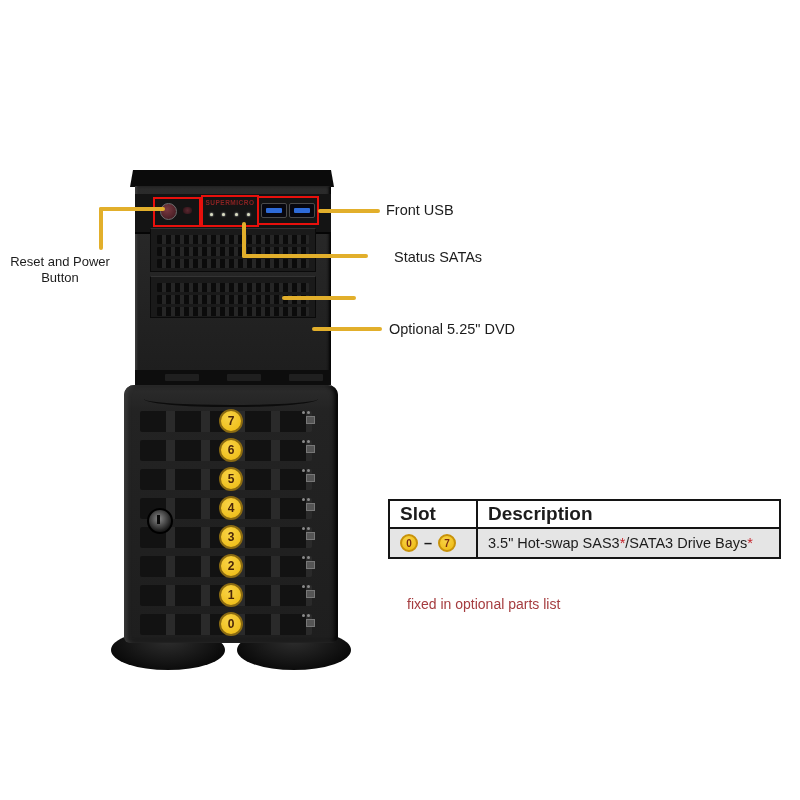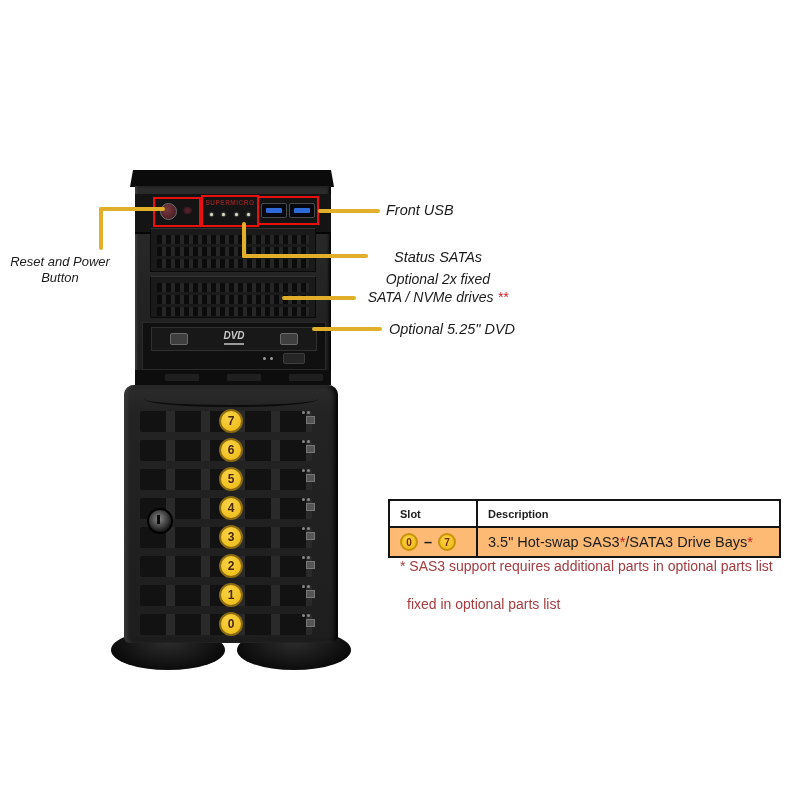--- a/index.html
+++ b/index.html
@@ -78,33 +78,33 @@
   
   .cline{position:absolute;background:#e2af2b;border-radius:2px;z-index:5;}
   .line-reset-h{left:99px;top:207px;width:66px;height:4px;}
   .line-reset-v{left:99px;top:207px;width:4px;height:43px;}
   .line-usb{left:318px;top:209px;width:62px;height:4px;}
   .line-status-v{left:242px;top:222px;width:4px;height:36px;}
   .line-status-h{left:242px;top:254px;width:126px;height:4px;}
   .line-sata{left:282px;top:296px;width:74px;height:4px;}
   .line-dvd{left:312px;top:327px;width:70px;height:4px;}
 
-  .clabel{position:absolute;font-size:14.5px;color:#1c1c1c;z-index:5;white-space:nowrap;font-style:italic;}
+  .clabel{position:absolute;font-size:14.5px;color:#1c1c1c;z-index:5;white-space:nowrap;}
   .label-reset{left:2px;top:254px;width:116px;text-align:center;font-size:13px;white-space:normal;line-height:1.25;}
   .label-usb{left:386px;top:202px;}
   .label-status{left:394px;top:249px;}
   .label-sata{left:356px;top:270px;width:164px;text-align:center;white-space:normal;line-height:1.3;font-size:14px;}
   .label-dvd{left:389px;top:321px;}
   .red-stars{color:#c5222a;}
 
   
   .spec-table{position:absolute;left:388px;top:499px;width:393px;border-collapse:collapse;z-index:5;}
   .spec-table th,.spec-table td{border:2px solid #141414;padding:2px 10px;text-align:left;}
-  .spec-table th{font-size:11px;font-weight:bold;background:#fff;height:21px;}
-  .spec-table td{background:#fdba74;font-size:14.5px;height:24px;}
+  .spec-table th{font-size:19px;font-weight:bold;background:#fff;height:21px;}
+  .spec-table td{background:#e5e5e5;font-size:14.5px;height:24px;}
   .col-slot{width:66px;}
   .slot-cell{white-space:nowrap;}
   .slot-circle{display:inline-flex;width:18px;height:18px;border-radius:50%;vertical-align:middle;
                background:radial-gradient(circle at 40% 32%,#f8d246,#edb90e);border:2px solid #c8920a;
                align-items:center;justify-content:center;font-size:10px;font-weight:bold;color:#7a2a10;box-sizing:border-box;}
   .slot-dash{margin:0 6px;font-weight:bold;vertical-align:middle;}
   .desc-star{color:#c5222a;}
 
   .footnote{position:absolute;color:#a53c3f;font-size:14px;z-index:5;white-space:nowrap;}
   .fn1{left:400px;top:558px;}
@@ -148,33 +148,20 @@
       <div class="slit-row"></div>
       <div class="slit-row"></div>
     </div>
 
     <div class="vent-section v2">
       <div class="slit-row"></div>
       <div class="slit-row"></div>
       <div class="slit-row"></div>
     </div>
 
-    <div class="dvd-drive">
-      <div class="dvd-tray">
-        <div class="dvd-jack jack-left"></div>
-        <div class="dvd-logo">DVD</div>
-        <div class="dvd-logo-bar"></div>
-        <div class="dvd-jack jack-right"></div>
-      </div>
-      <div class="dvd-dots">
-        <div class="dvd-dot"></div>
-        <div class="dvd-dot"></div>
-      </div>
-      <div class="eject-button"></div>
-    </div>
 
     <div class="bezel-band">
       <div class="band-tab" style="left:30px;"></div>
       <div class="band-tab" style="left:92px;"></div>
       <div class="band-tab" style="left:154px;"></div>
     </div>
   </div>
 
   <div class="foot foot-left"></div>
   <div class="foot foot-right"></div>
@@ -270,24 +257,20 @@
   <div class="cline line-status-h"></div>
   <div class="cline line-sata"></div>
   <div class="cline line-dvd"></div>
 
   <div class="clabel label-reset">
     <span>Reset and Power</span><br>
     <span>Button</span>
   </div>
   <div class="clabel label-usb">Front USB</div>
   <div class="clabel label-status">Status SATAs</div>
-  <div class="clabel label-sata">
-    <span>Optional 2x fixed</span><br>
-    <span>SATA / NVMe drives </span><span class="red-stars">**</span>
-  </div>
   <div class="clabel label-dvd">Optional 5.25" DVD</div>
 
   <table class="spec-table">
     <thead>
       <tr>
         <th class="col-slot">Slot</th>
         <th>Description</th>
       </tr>
     </thead>
     <tbody>
@@ -295,16 +278,15 @@
         <td class="slot-cell">
           <span class="slot-circle">0</span><span class="slot-dash">–</span><span class="slot-circle">7</span>
         </td>
         <td>
           <span>3.5" Hot-swap SAS3</span><span class="desc-star">*</span><span>/SATA3 Drive Bays</span><span class="desc-star">*</span>
         </td>
       </tr>
     </tbody>
   </table>
 
-  <div class="footnote fn1">* SAS3 support requires additional parts in optional parts list</div>
   <div class="footnote fn3">fixed in optional parts list</div>
 
 </div>
 
 </body></html>

